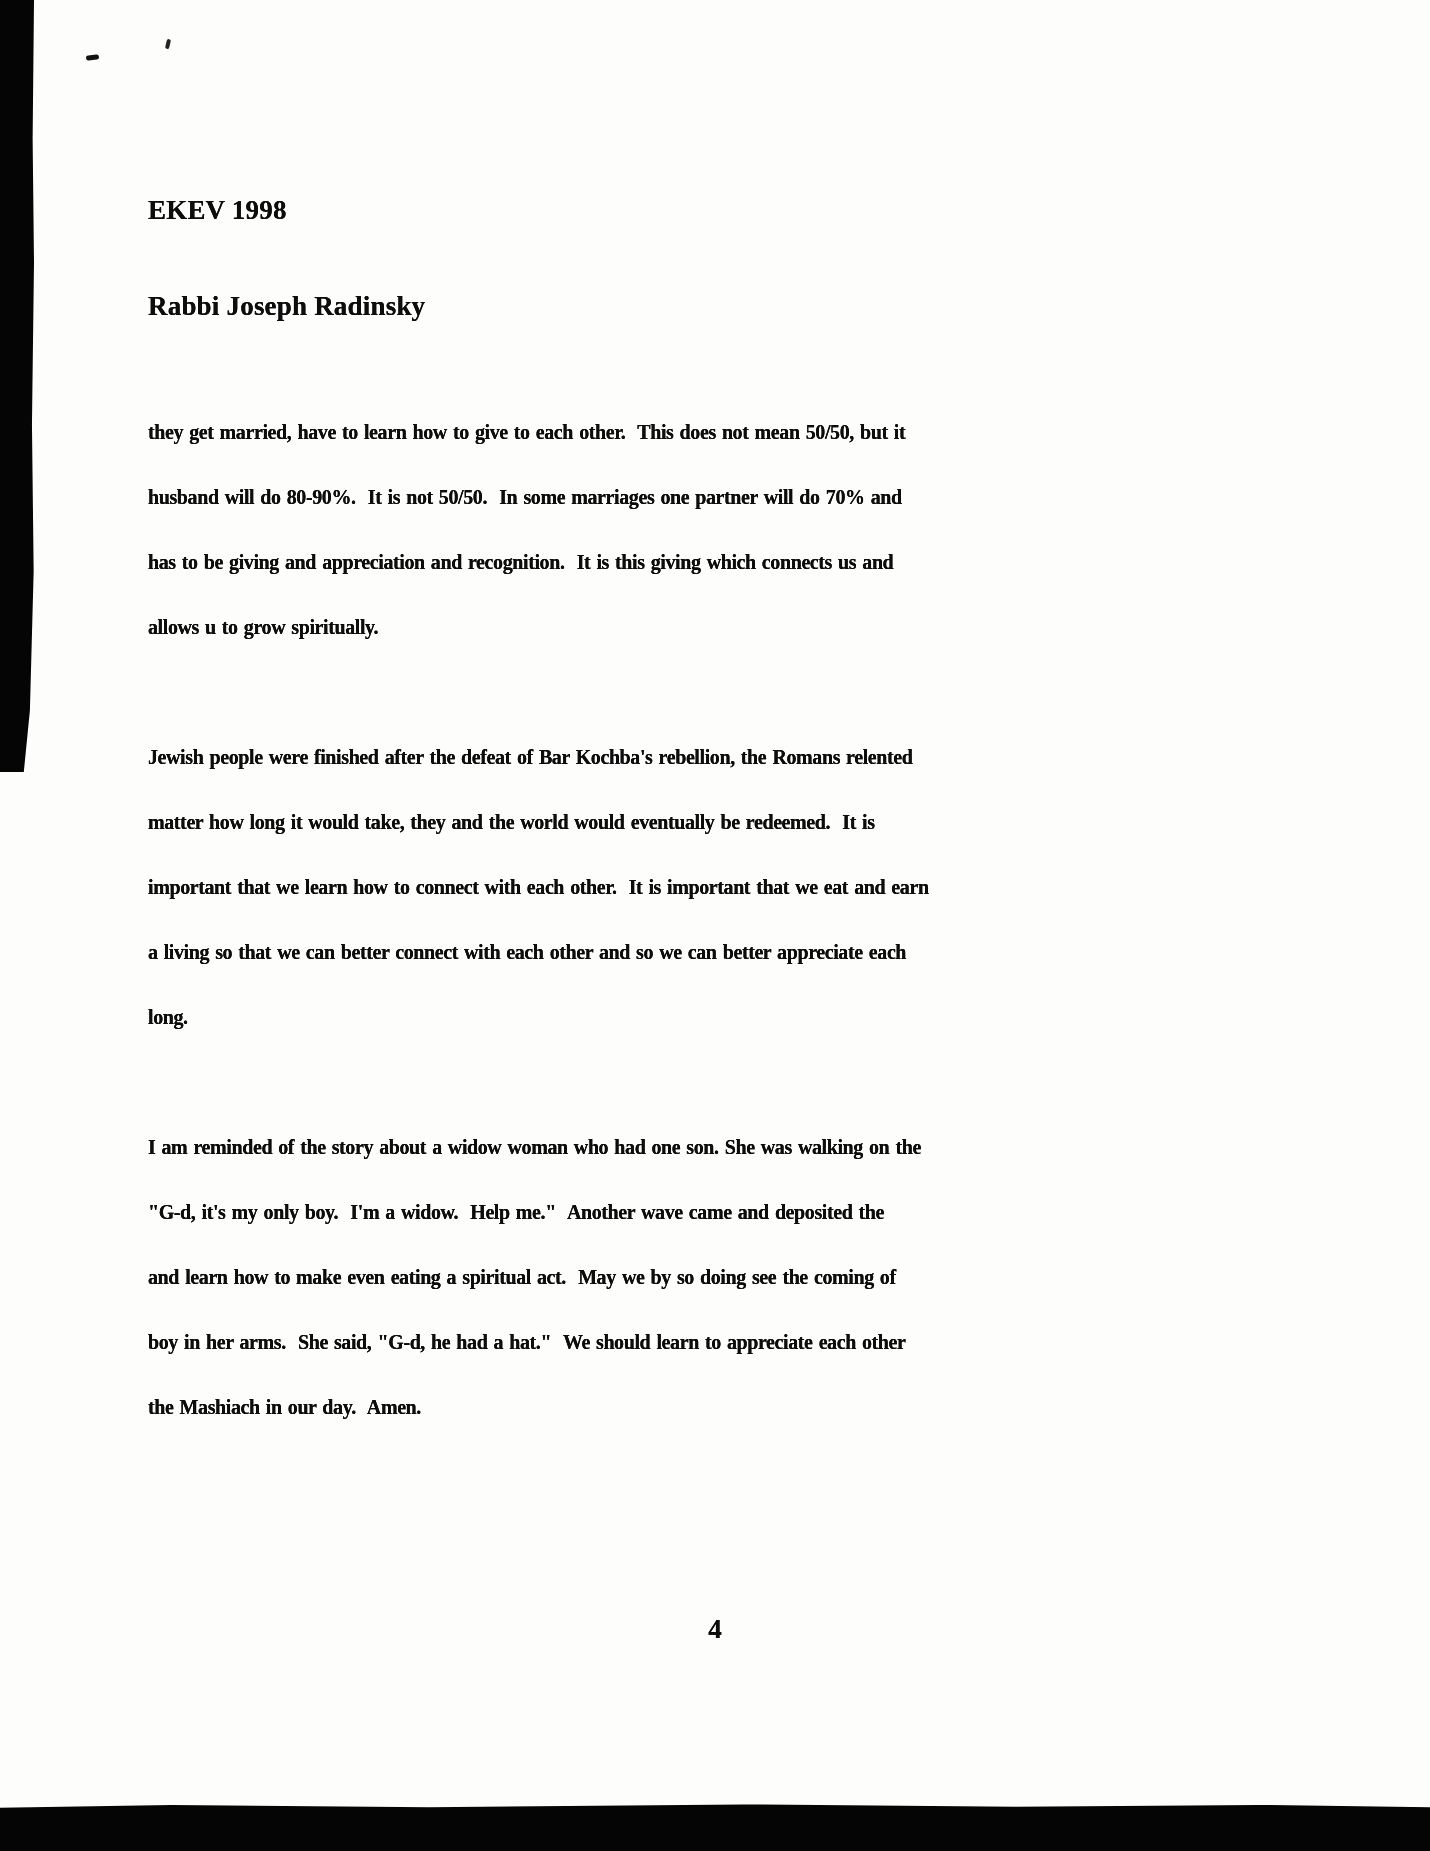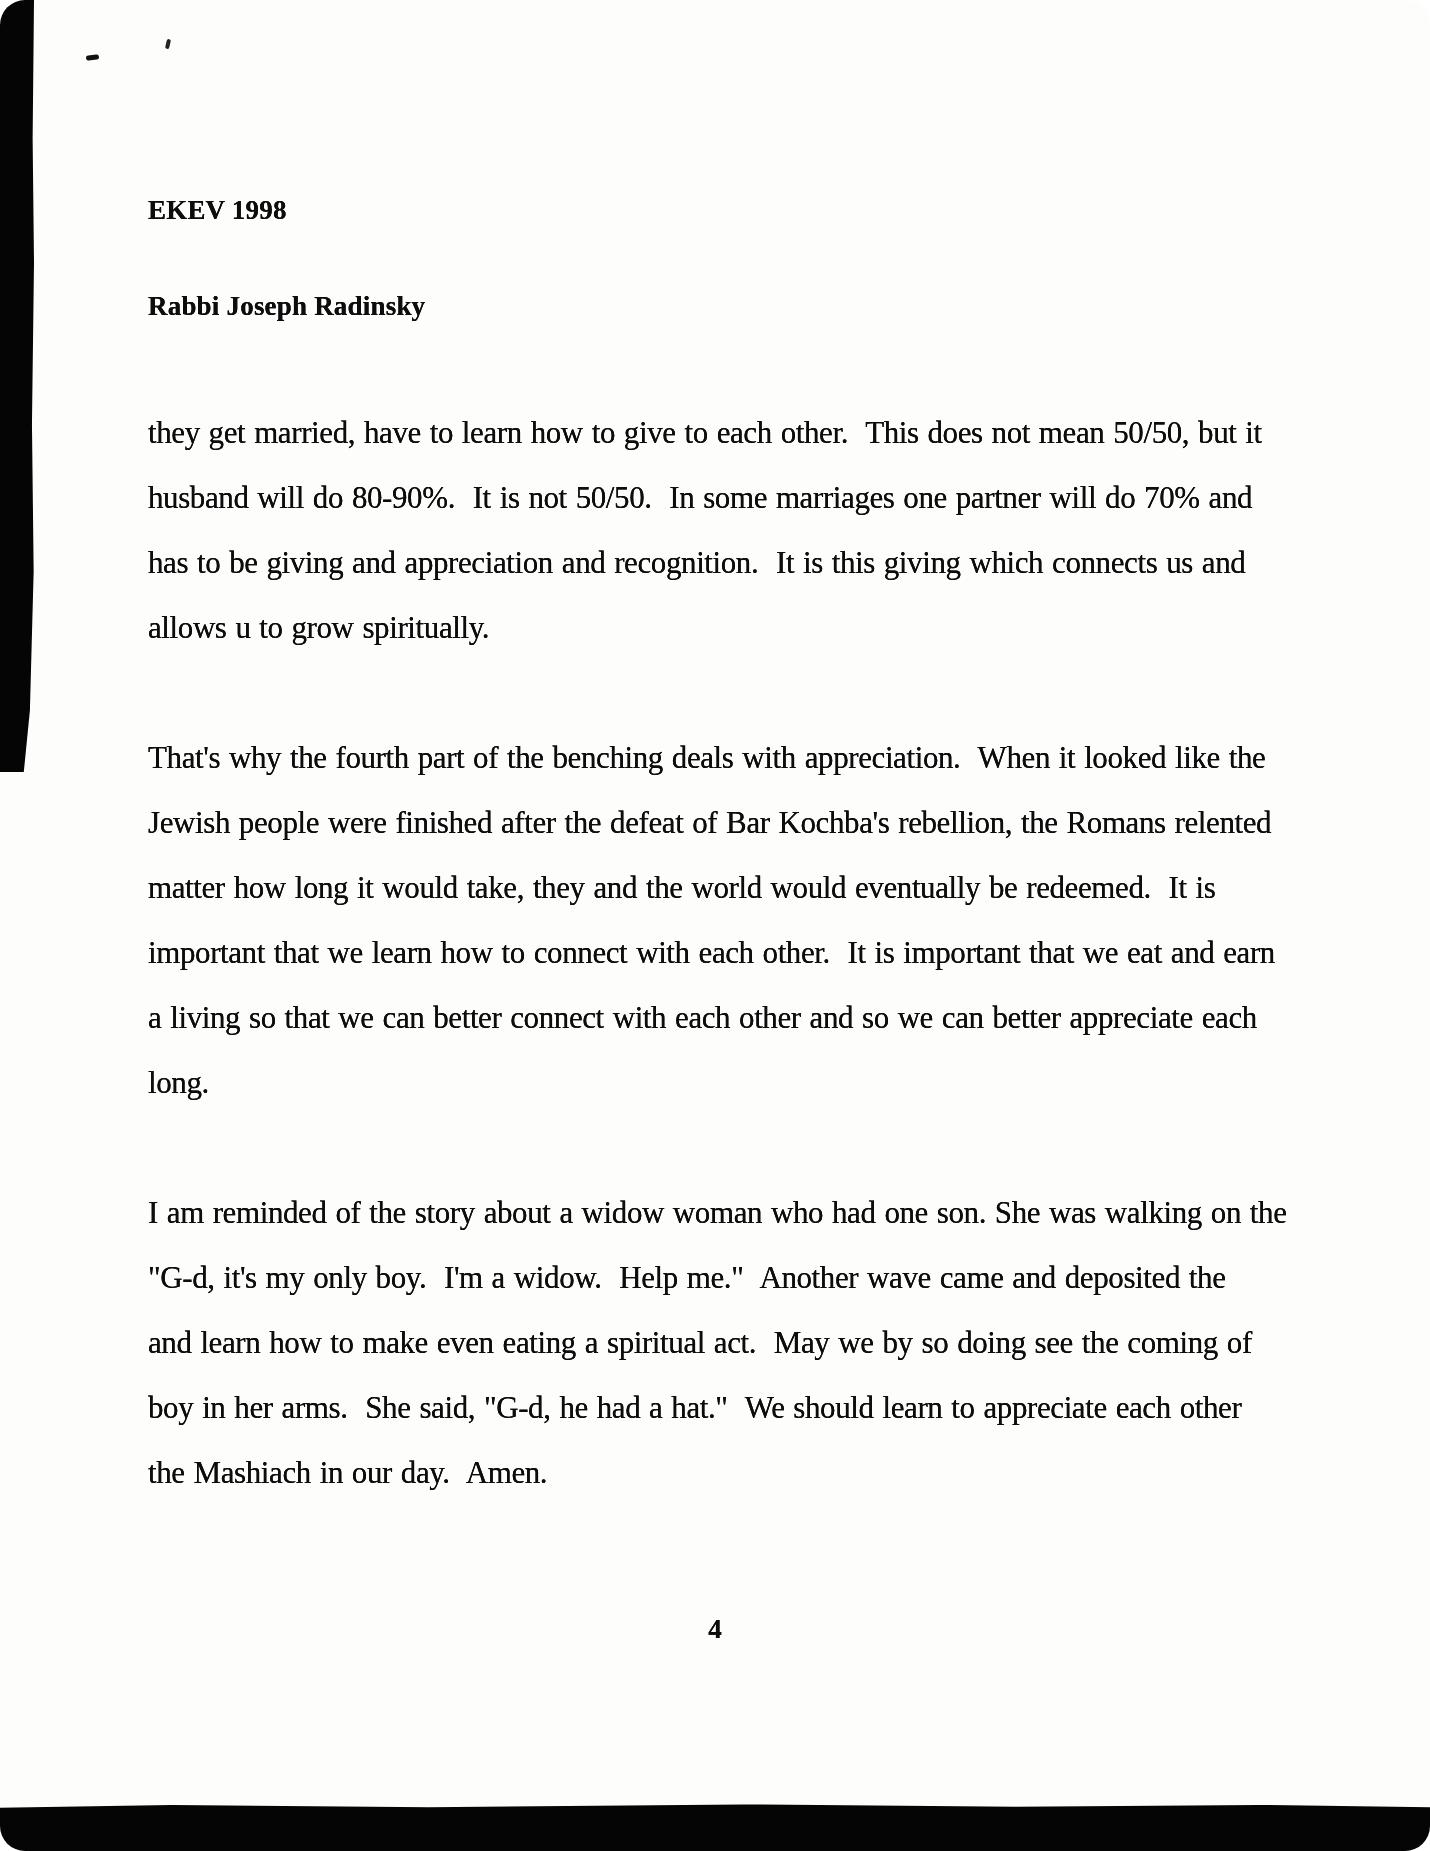--- a/index.html
+++ b/index.html
@@ -8,21 +8,20 @@
     background: #ffffff;
   }
   .page {
     position: relative;
     width: 1430px;
     height: 1851px;
     background: #fdfdfc;
     overflow: hidden;
     font-family: "Liberation Serif", "DejaVu Serif", serif;
     color: #0d0d0d;
-    border-radius: 25px;
   }
   
   .left-bar {
     position: absolute;
     left: 0; top: 0;
     width: 34px; height: 772px;
     background: #050505;
     clip-path: polygon(0 0, 100% 0, 96% 18%, 100% 34%, 94% 55%, 99% 74%, 88% 92%, 70% 100%, 0 100%);
   }
   .bottom-bar {
@@ -61,26 +60,27 @@
     letter-spacing: 0.2px;
     white-space: pre;
     text-shadow: 0 0 0.6px #000;
   }
   .body-text {
     margin-top: 14px;
   }
   .paragraph { margin: 0; }
   .paragraph + .paragraph { margin-top: 65px; }
   .text-line {
-    font-size: 31px;
+    font-size: 20px;
     line-height: 65px;
     letter-spacing: -0.4px;
     word-spacing: 1.5px;
     white-space: pre;
     text-shadow: 0 0 0.6px #000;
+    font-weight: bold;
   }
   .page-number {
     position: absolute;
     left: 0; top: 1612px;
     width: 1430px;
     text-align: center;
     font-size: 27px;
     font-weight: bold;
     line-height: 34px;
     text-shadow: 0 0 0.6px #000;
@@ -106,21 +106,20 @@
     <div class="body-text">
 
       <div class="paragraph">
         <div class="text-line">they get married, have to learn how to give to each other.  This does not mean 50/50, but it</div>
         <div class="text-line">husband will do 80-90%.  It is not 50/50.  In some marriages one partner will do 70% and</div>
         <div class="text-line">has to be giving and appreciation and recognition.  It is this giving which connects us and</div>
         <div class="text-line">allows u to grow spiritually.</div>
       </div>
 
       <div class="paragraph">
-        <div class="text-line">That's why the fourth part of the benching deals with appreciation.  When it looked like the</div>
         <div class="text-line">Jewish people were finished after the defeat of Bar Kochba's rebellion, the Romans relented</div>
         <div class="text-line">matter how long it would take, they and the world would eventually be redeemed.  It is</div>
         <div class="text-line">important that we learn how to connect with each other.  It is important that we eat and earn</div>
         <div class="text-line">a living so that we can better connect with each other and so we can better appreciate each</div>
         <div class="text-line">long.</div>
       </div>
 
       <div class="paragraph">
         <div class="text-line">I am reminded of the story about a widow woman who had one son. She was walking on the</div>
         <div class="text-line">"G-d, it's my only boy.  I'm a widow.  Help me."  Another wave came and deposited the</div>

